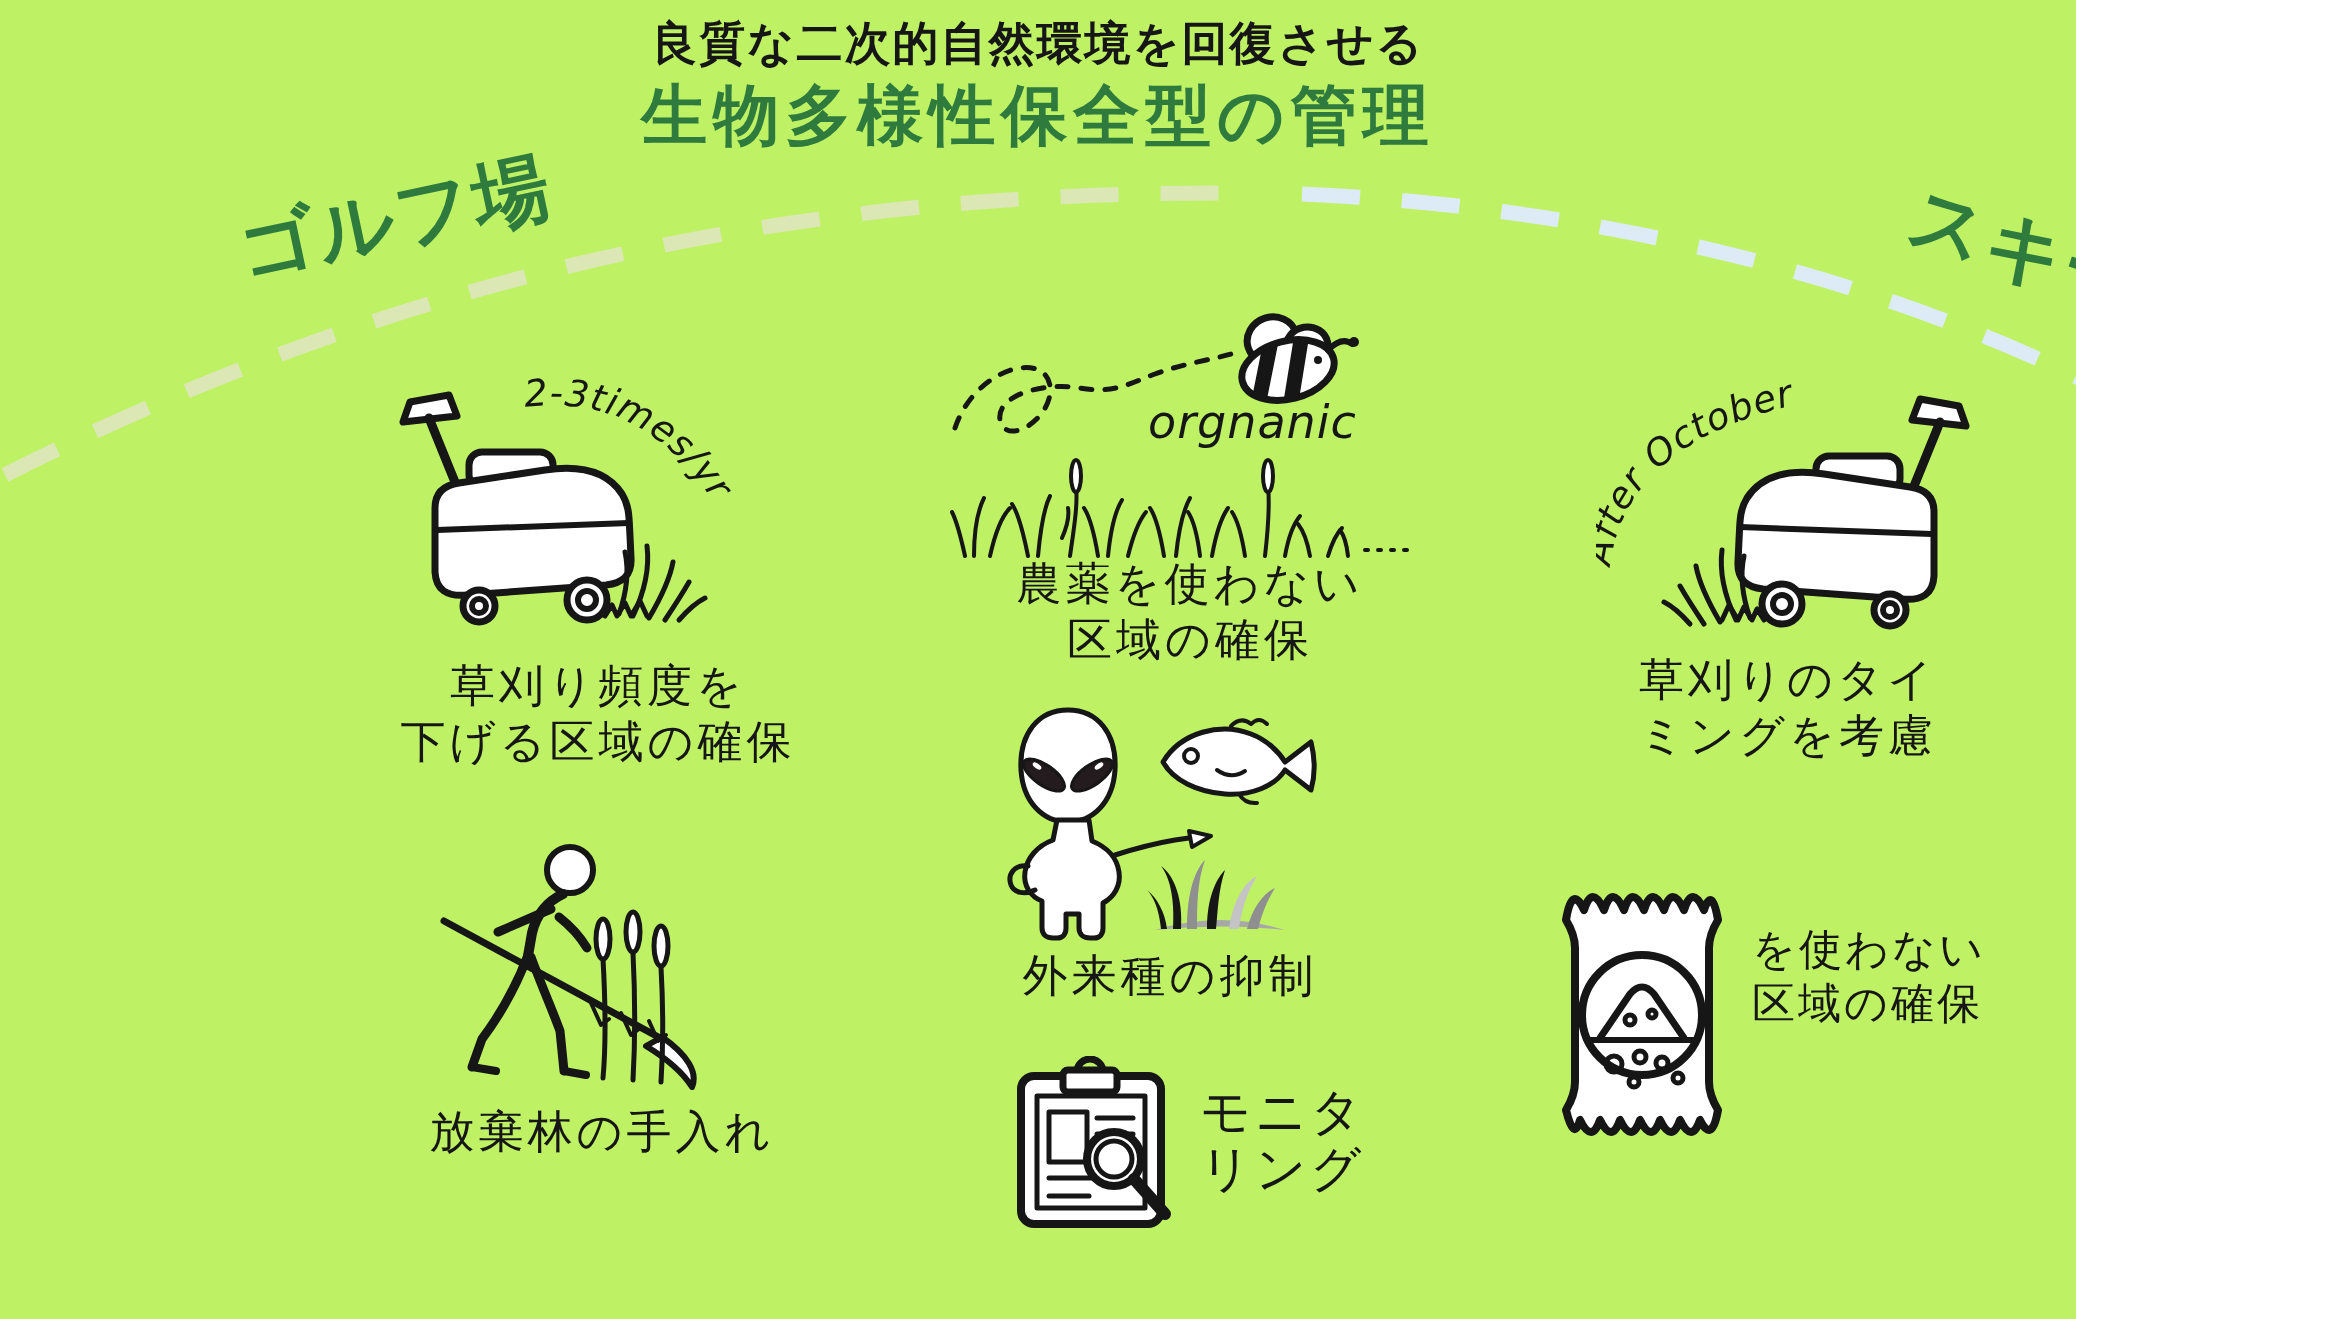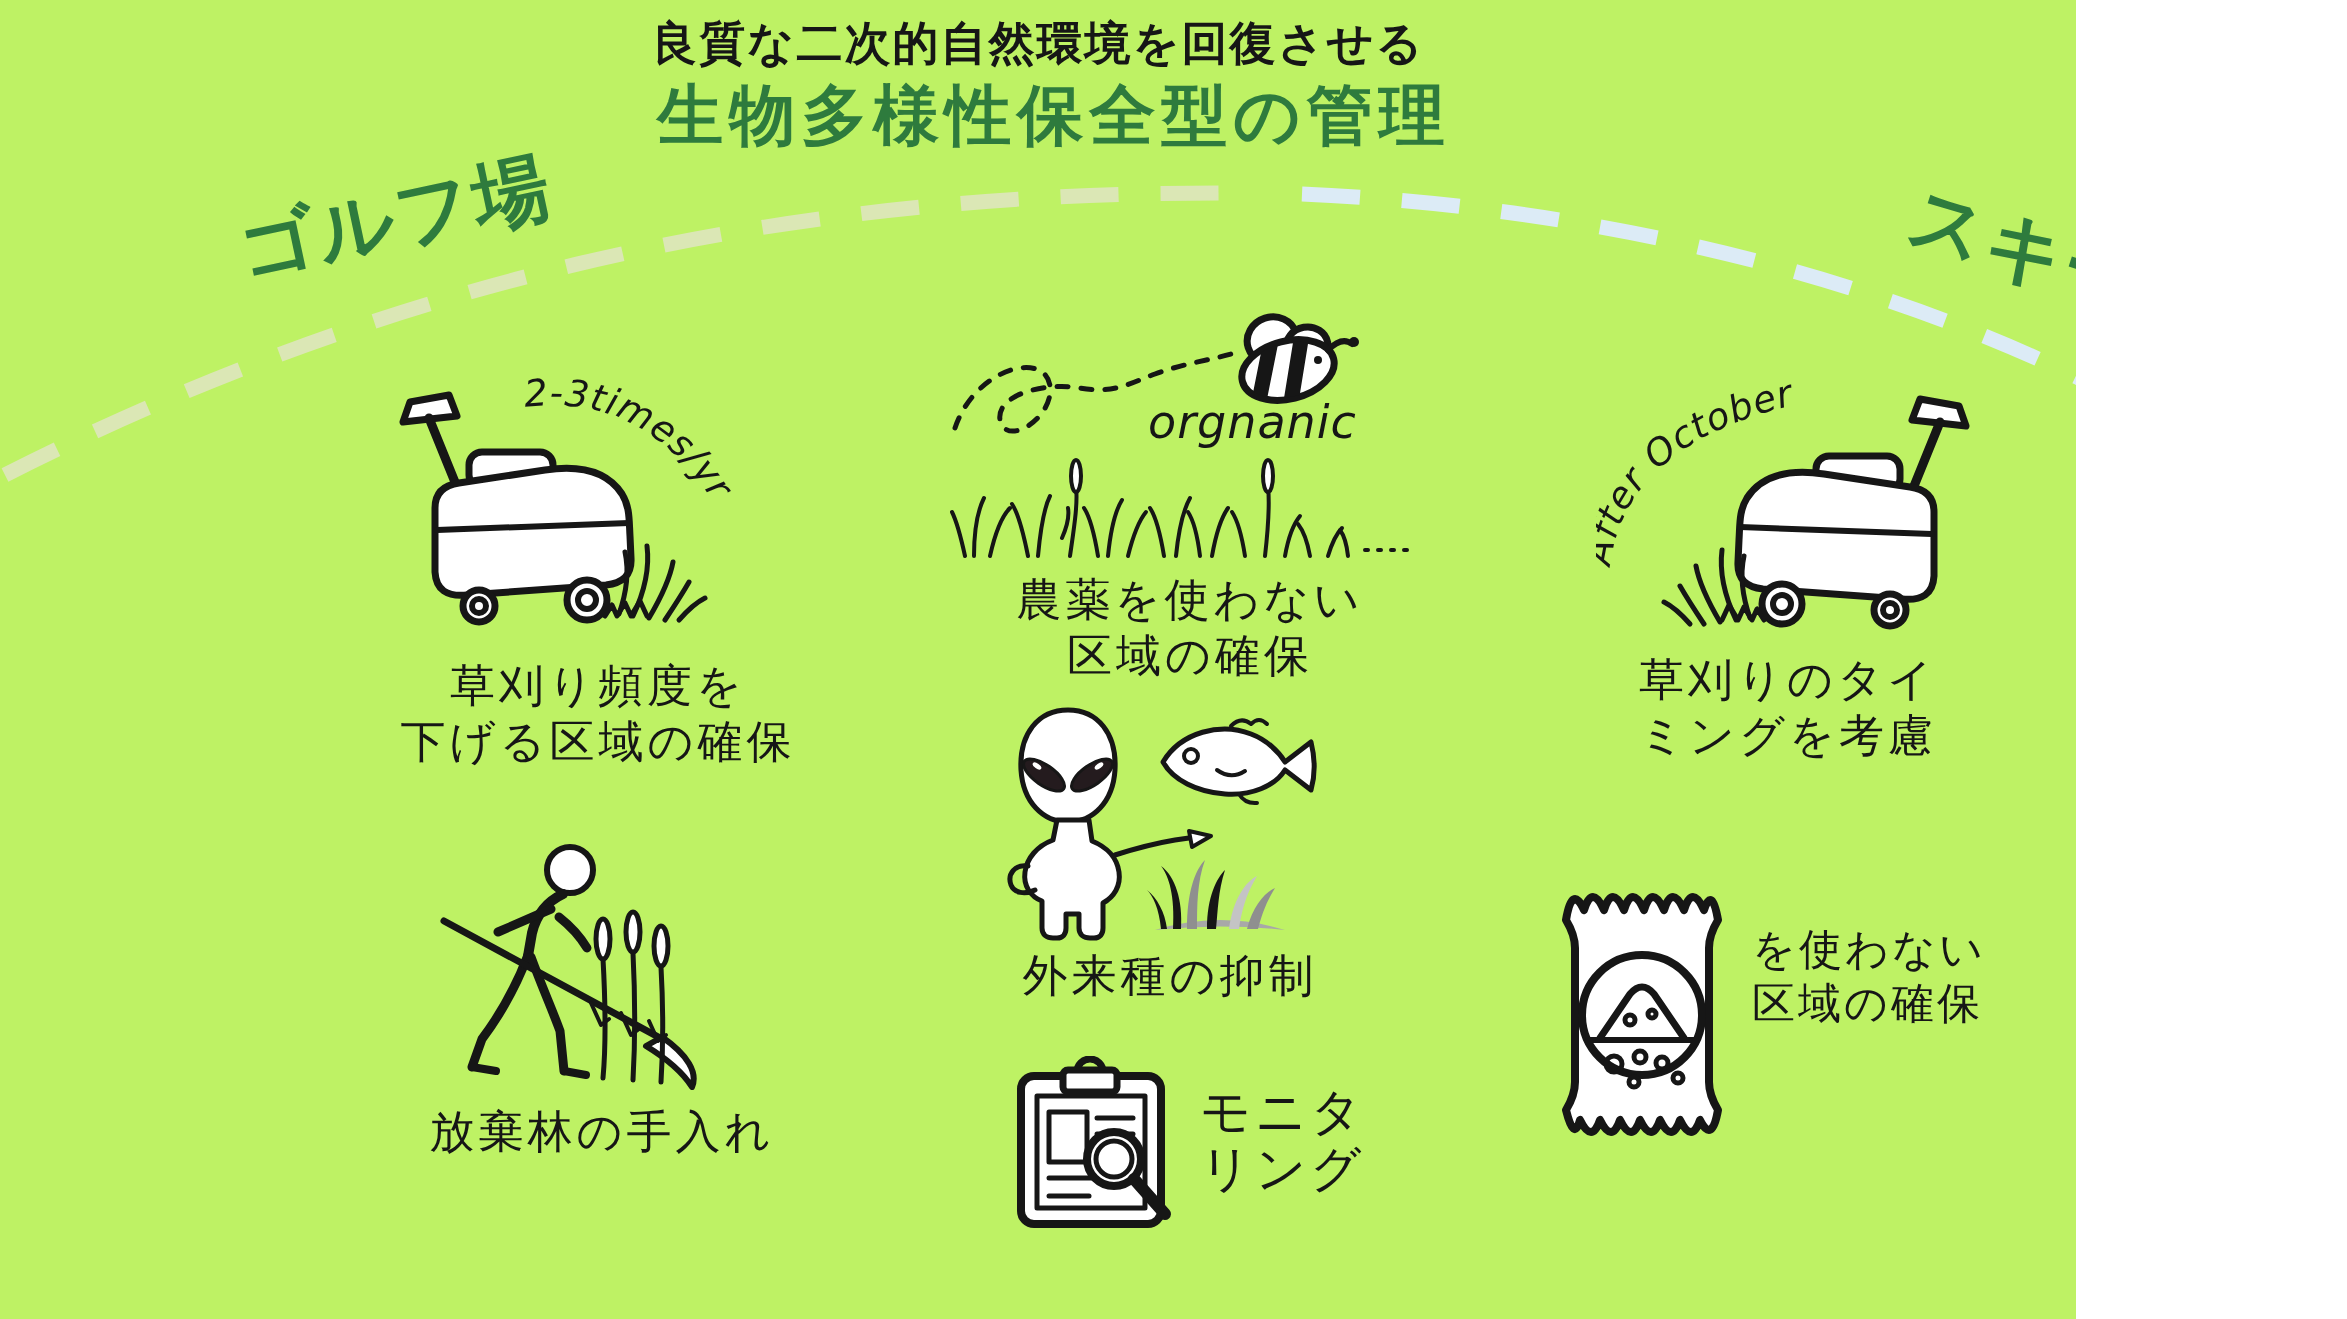--- a/index.html
+++ b/index.html
@@ -8,38 +8,38 @@
   .abs{position:absolute;}
   .center{text-align:center;}
   .title-sub{top:16px;left:0;width:100%;font-size:46px;font-weight:700;letter-spacing:2px;line-height:54px;}
   .title-main{top:72px;left:0;width:100%;font-size:66px;font-weight:800;letter-spacing:6px;line-height:86px;}
   .area-label{font-size:76px;font-weight:900;letter-spacing:2px;white-space:nowrap;}
   .golf-label{left:205px;top:168px;width:380px;transform:rotate(-12deg);}
   .ski-label{left:1852px;top:212px;width:420px;transform:rotate(18deg);}
   .caption{font-size:45px;font-weight:500;letter-spacing:4px;line-height:56px;color:#161616;}
   .cap-mow{left:378px;top:658px;width:440px;}
   .cap-forest{left:402px;top:1104px;width:400px;}
-  .cap-pest{left:990px;top:572px;width:400px;}
+  .cap-pest{left:990px;top:556px;width:400px;}
   .cap-alien{left:965px;top:948px;width:410px;}
   .cap-mon{left:1200px;top:1084px;width:220px;text-align:left;font-size:50px;line-height:57px;}
   .cap-timing{left:1628px;top:652px;width:320px;}
   .cap-bag{left:1752px;top:922px;width:330px;text-align:left;font-size:43px;line-height:54px;letter-spacing:3px;}
   .page-num{left:2178px;top:1200px;width:90px;font-size:54px;font-weight:400;text-align:center;}
   .ln{fill:none;stroke:#161616;stroke-linecap:round;stroke-linejoin:round;}
   .fw{fill:#ffffff;stroke:#161616;stroke-linecap:round;stroke-linejoin:round;}
   .hand{font-family:"DejaVu Sans",sans-serif;font-style:italic;font-weight:500;fill:#161616;letter-spacing:1px;}
   svg text{user-select:none;}
 </style>
 </head>
 <body>
 
 <div id="slide">
 
   <div class="abs center title-sub" style="color: rgb(22, 22, 22);">良質な二次的自然環境を回復させる</div>
-  <div class="abs center title-main" style="color: rgb(46, 123, 61); padding-left: 16px;">生物多様性保全型の管理</div>
+  <div class="abs center title-main" style="color: rgb(46, 123, 61);">生物多様性保全型の管理</div>
 
   <svg class="abs" style="left:0;top:0" width="2347" height="700" viewBox="0 0 2347 700">
     <path d="M 5 475 C 420 265, 820 190, 1242 193" fill="none" stroke-width="15" stroke-dasharray="58 42" stroke="#dbe7b5"></path>
     <path d="M 1302 194 C 1720 212, 2110 345, 2342 548" fill="none" stroke-width="15" stroke-dasharray="58 42" stroke="#dcebf6"></path>
   </svg>
 
   <div class="abs center area-label golf-label" style="color: rgb(46, 123, 61);">ゴルフ場</div>
   <div class="abs center area-label ski-label" style="color: rgb(46, 123, 61);">スキー場</div>
 
   <svg class="abs" style="left:393px;top:368px" width="380" height="275" viewBox="0 0 380 275">

